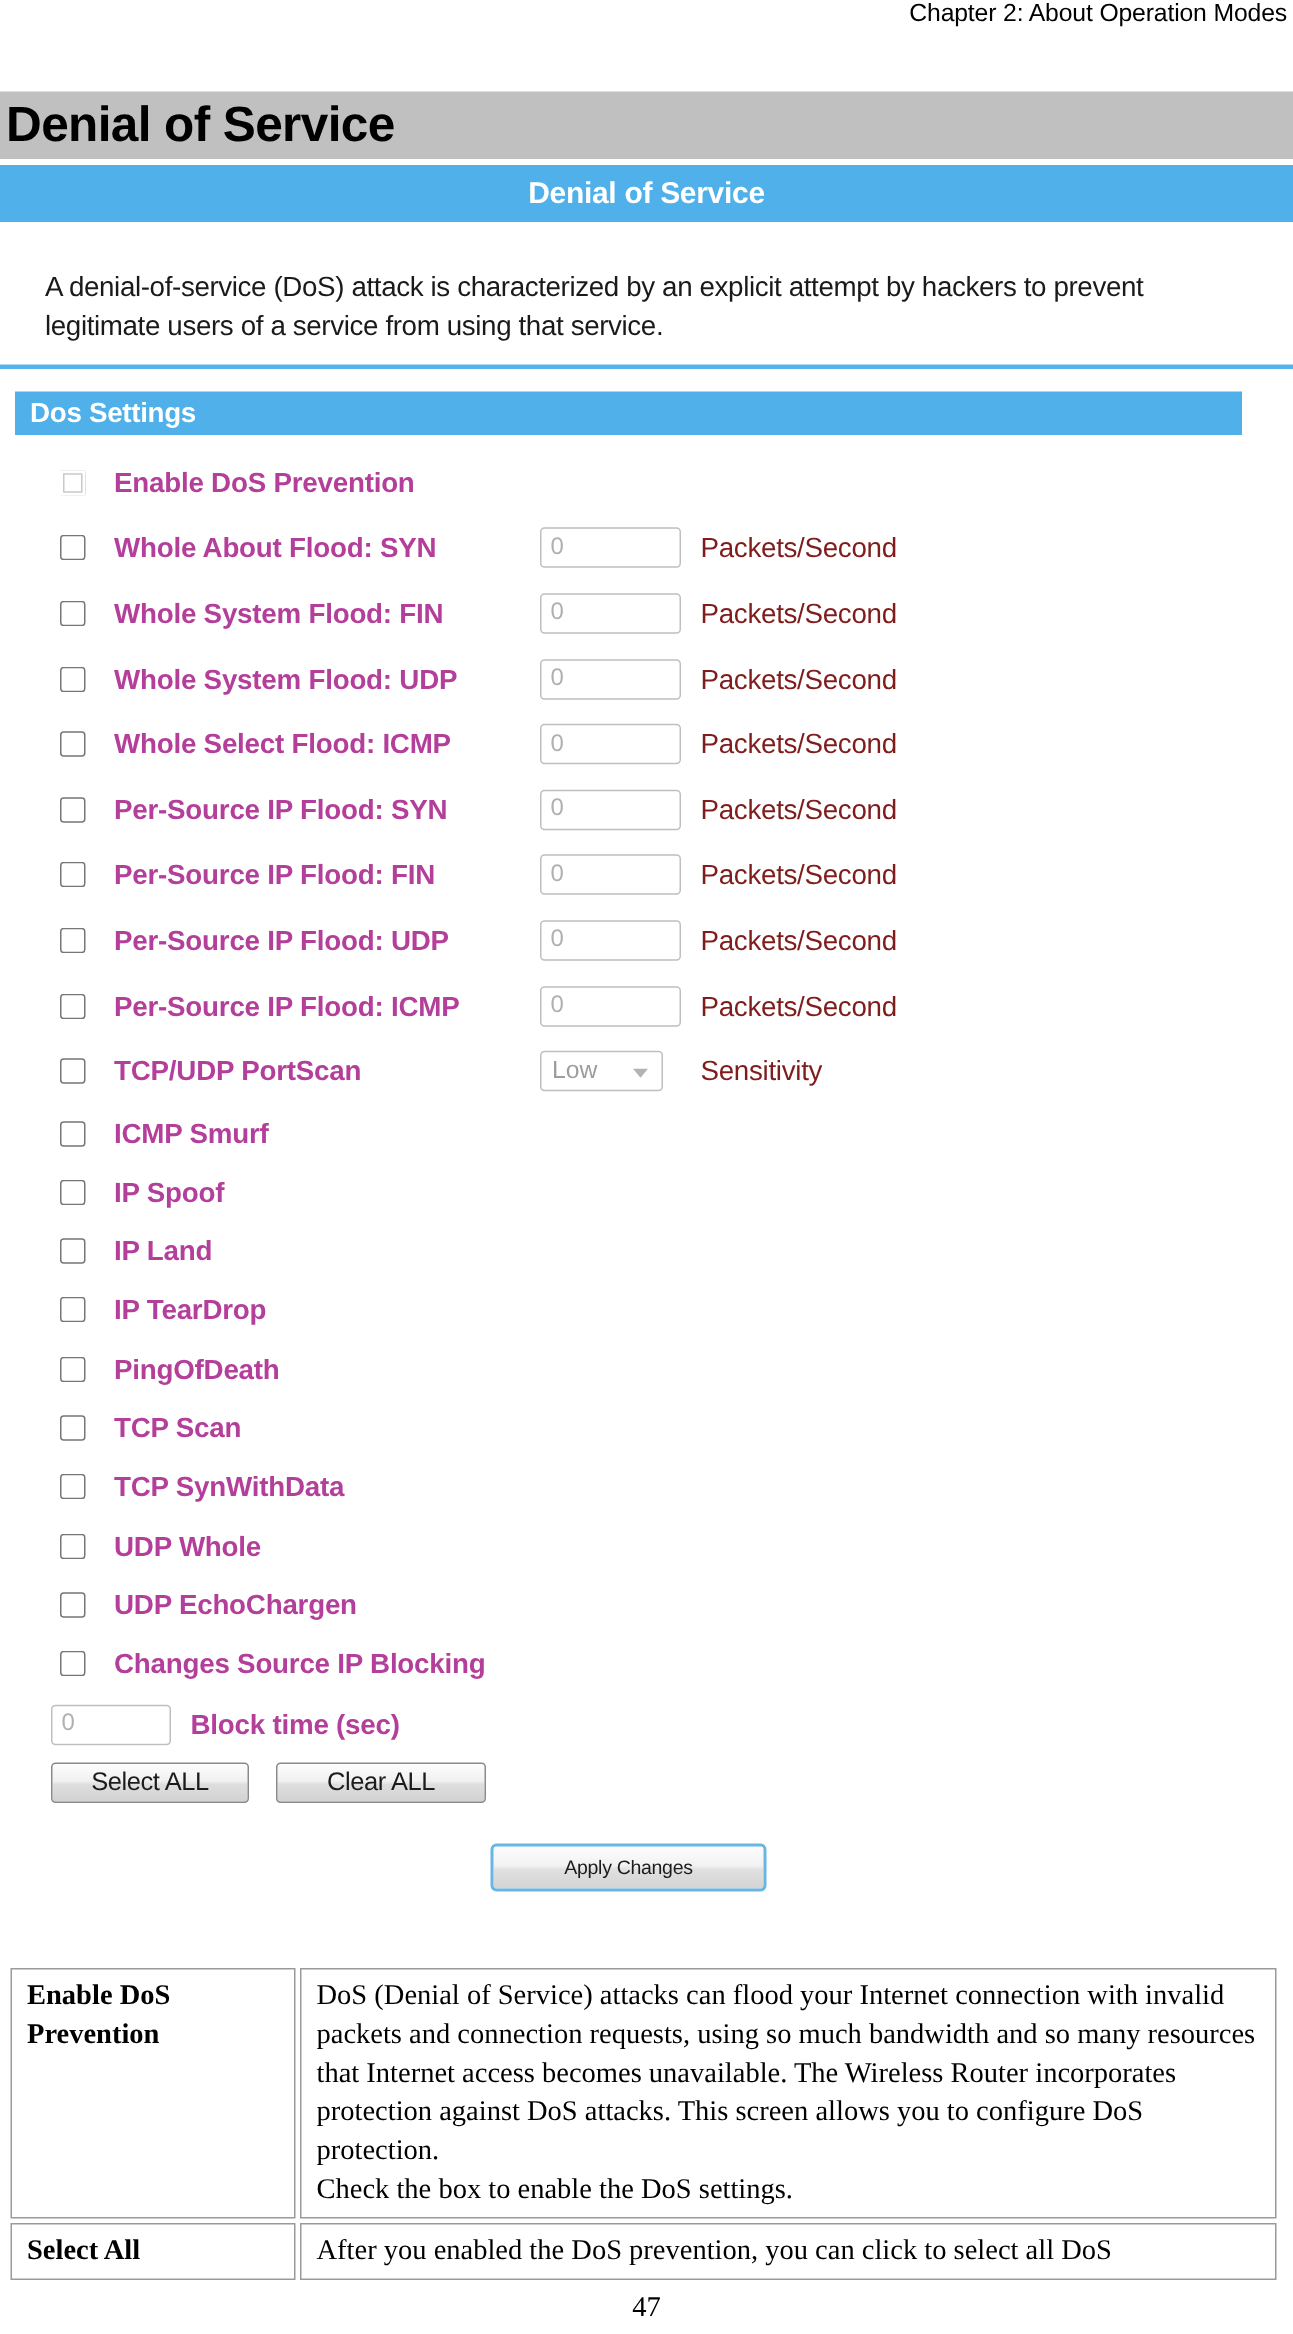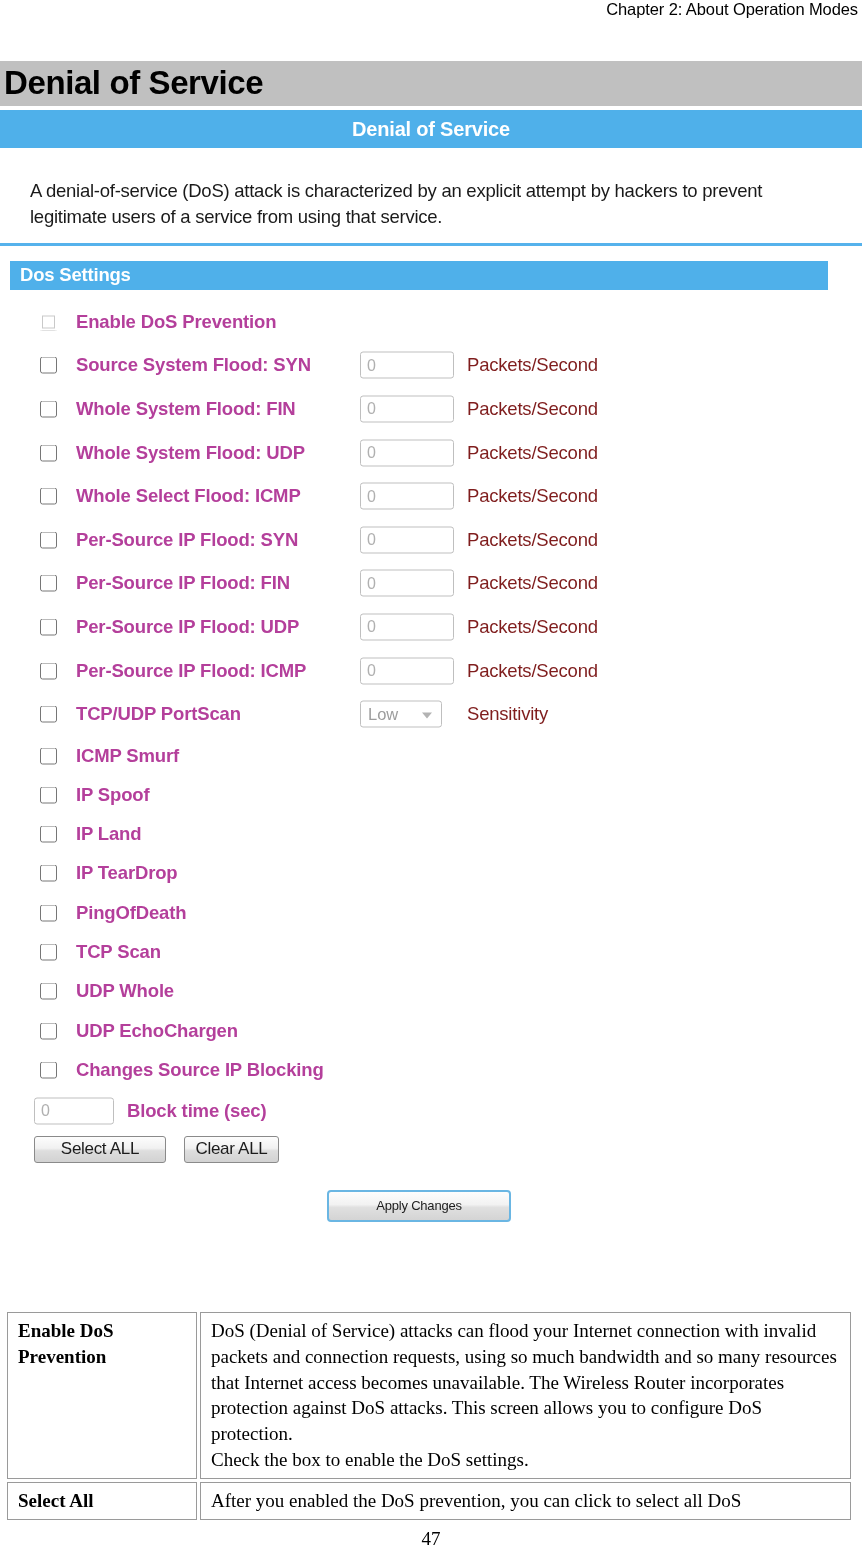--- a/index.html
+++ b/index.html
@@ -259,21 +259,21 @@
     border-radius: 3px;
     background: linear-gradient(to bottom, #fdfdfd 0%, #f1f1f1 45%, #dedede 55%, #d2d2d2 100%);
     font-family: "Liberation Sans", sans-serif;
     font-size: 17px;
     color: #1c1c1c;
     letter-spacing: -0.3px;
     cursor: pointer;
     padding: 0 10px;
   }
   #btn-select-all { left: 34px; width: 132px; }
-  #btn-clear-all  { left: 184px; width: 95px; }
+  #btn-clear-all  { left: 184px; width: 140px; }
 
   .apply-row {
     position: relative;
     height: 56px;
   }
   #btn-apply {
     position: absolute;
     left: 327px;
     top: 18px;
     width: 184px;
@@ -346,21 +346,21 @@
   <span class="txt">Dos Settings</span>
 </div>
 
 <div class="form-area" id="form-area">
     <div class="row">
       <input type="checkbox" class="cbx disabled" style="">
       <label class="lbl">Enable DoS Prevention</label>
     </div>
     <div class="row">
       <input type="checkbox" class="cbx" style="">
-      <label class="lbl">Source System Flood: SYN</label>
+      <label class="lbl">Whole About Flood: SYN</label>
       <input type="text" class="num-input" value="0" style="">
       <span class="unit">Packets/Second</span>
     </div>
     <div class="row">
       <input type="checkbox" class="cbx" style="">
       <label class="lbl">Whole System Flood: FIN</label>
       <input type="text" class="num-input" value="0" style="">
       <span class="unit">Packets/Second</span>
     </div>
     <div class="row">
@@ -424,20 +424,24 @@
       <input type="checkbox" class="cbx" style="">
       <label class="lbl">IP TearDrop</label>
     </div>
     <div class="row compact">
       <input type="checkbox" class="cbx" style="">
       <label class="lbl">PingOfDeath</label>
     </div>
     <div class="row compact">
       <input type="checkbox" class="cbx" style="">
       <label class="lbl">TCP Scan</label>
+    </div>
+    <div class="row compact">
+      <input type="checkbox" class="cbx" style="">
+      <label class="lbl">TCP SynWithData</label>
     </div>
     <div class="row compact">
       <input type="checkbox" class="cbx" style="">
       <label class="lbl">UDP Whole</label>
     </div>
     <div class="row compact">
       <input type="checkbox" class="cbx" style="">
       <label class="lbl">UDP EchoChargen</label>
     </div>
     <div class="row compact">

